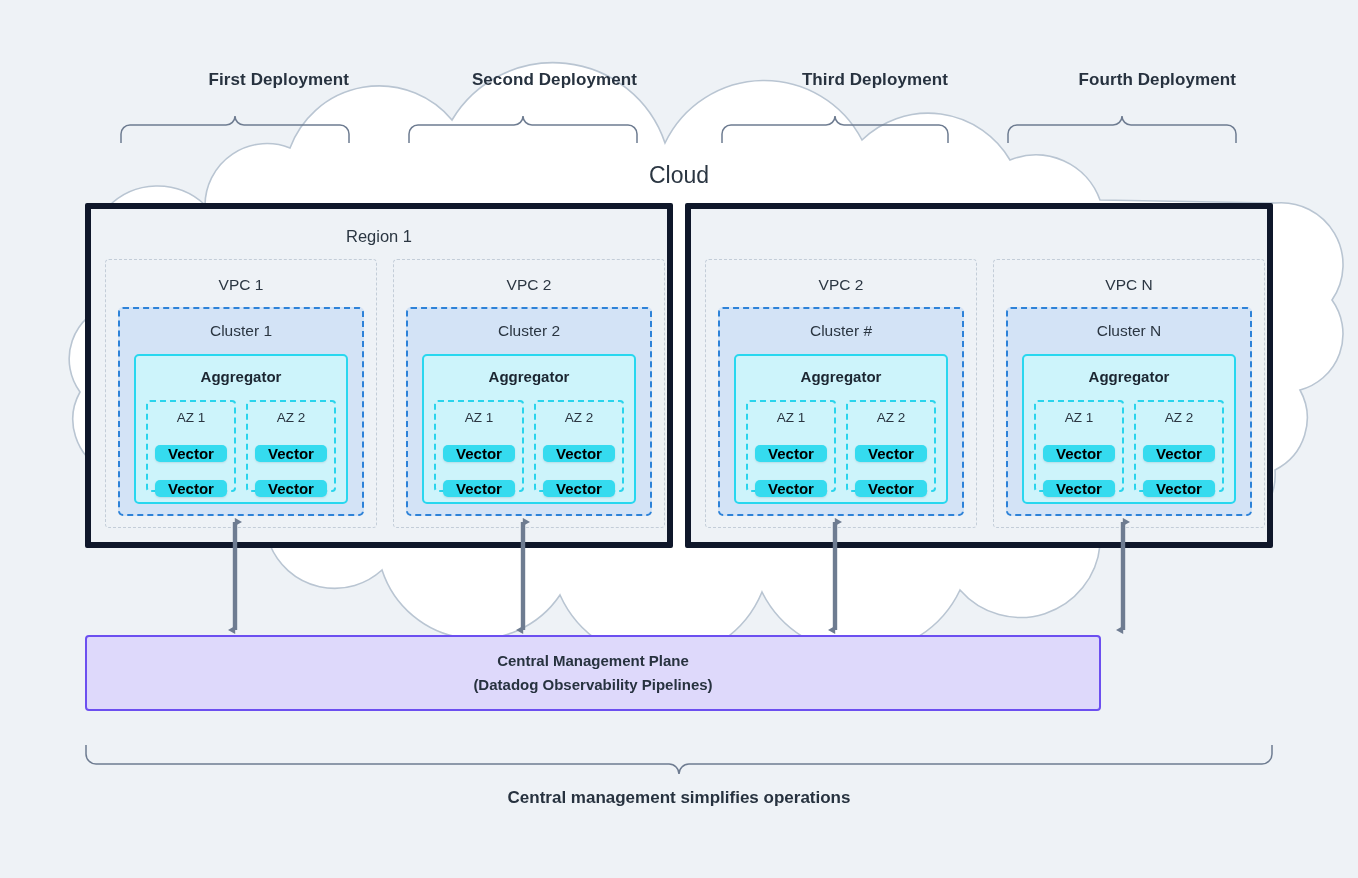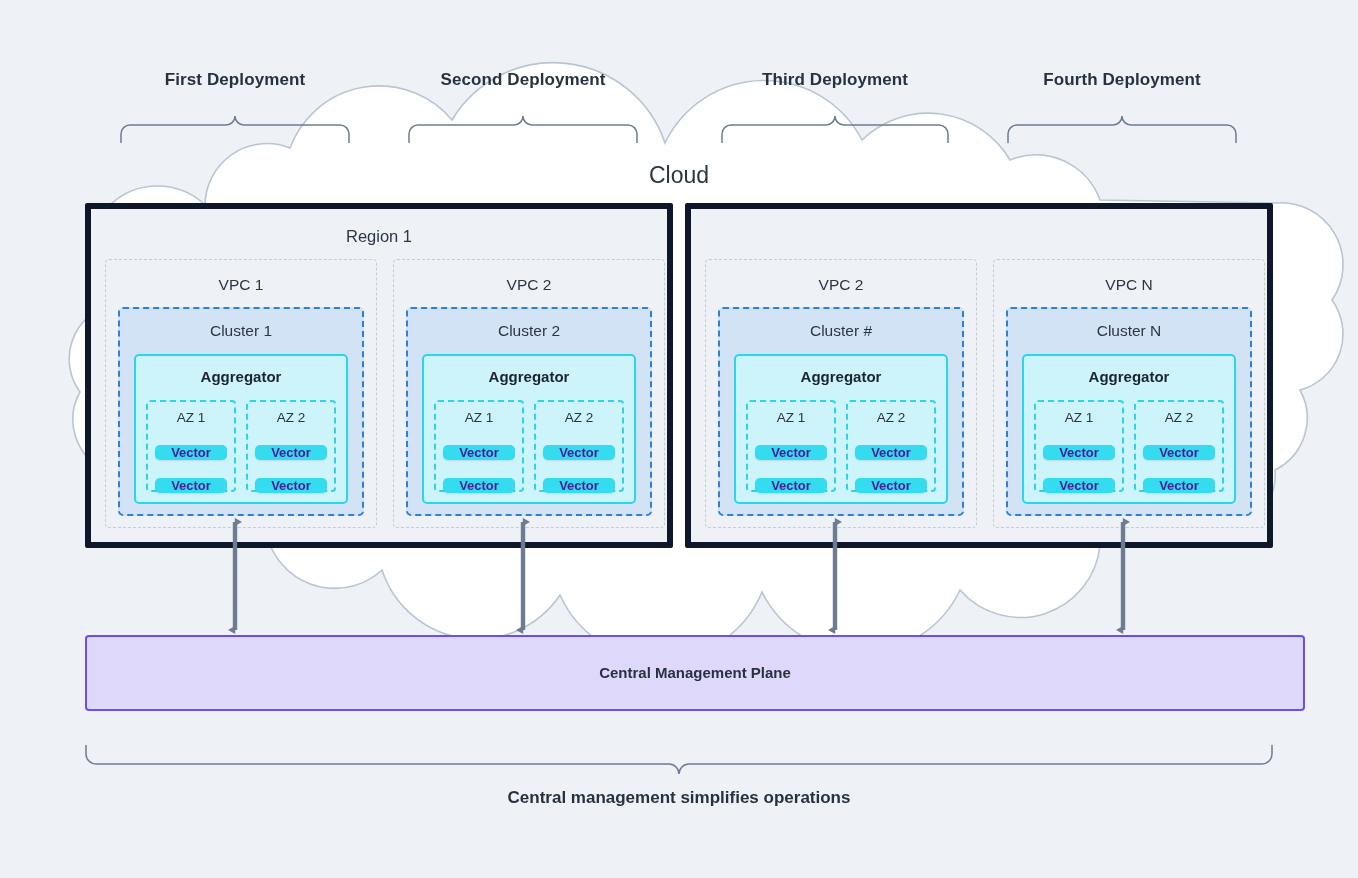--- a/index.html
+++ b/index.html
@@ -28,21 +28,21 @@
   #arrowlayer {
     position: absolute; left: 0; top: 0;
     width: 1358px; height: 878px;
     pointer-events: none;
     z-index: 6;
   }
 
   
   .dep-label {
     position: absolute;
-    text-align: center;
+    text-align: right;
     font-size: 17px;
     font-weight: bold;
     color: #27323f;
     letter-spacing: .1px;
     white-space: nowrap;
     z-index: 7;
   }
 
   
   .cloud-label {
@@ -147,31 +147,31 @@
     margin-bottom: 2px;
   }
   .vector {
     width: 72px;
     height: 25px;
     background: #35dbef;
     border-radius: 5px;
     display: flex;
     align-items: center;
     justify-content: center;
-    font-size: 13px;
-    font-weight: bold;
-    color: #4c1d95;
+    font-size: 15px;
+    font-weight: bold;
+    color: #000000;
     box-shadow: 0 1px 2px rgba(30,60,90,.13);
   }
 
   
   .cmp {
     position: absolute;
     left: 85px; top: 635px;
-    width: 1220px; height: 76px;
+    width: 1016px; height: 76px;
     background: #ded9fb;
     border: 2px solid #6c4ff0;
     border-radius: 4px;
     display: flex;
     flex-direction: column;
     align-items: center;
     justify-content: center;
     z-index: 5;
   }
   .cmp-line {
@@ -353,17 +353,18 @@
     <g stroke="#6e7c91" stroke-width="4.4" marker-start="url(#ah-up)" marker-end="url(#ah-dn)">
       <line x1="235" y1="522" x2="235" y2="630"></line>
       <line x1="523" y1="522" x2="523" y2="630"></line>
       <line x1="835" y1="522" x2="835" y2="630"></line>
       <line x1="1123" y1="522" x2="1123" y2="630"></line>
     </g>
   </svg>
 
   <div class="cmp">
     <div class="cmp-line">Central Management Plane</div>
+    <div class="cmp-line">(Datadog Observability Pipelines)</div>
   </div>
 
   <div class="bottom-caption">Central management simplifies operations</div>
 
 </div>
 
 </body></html>

